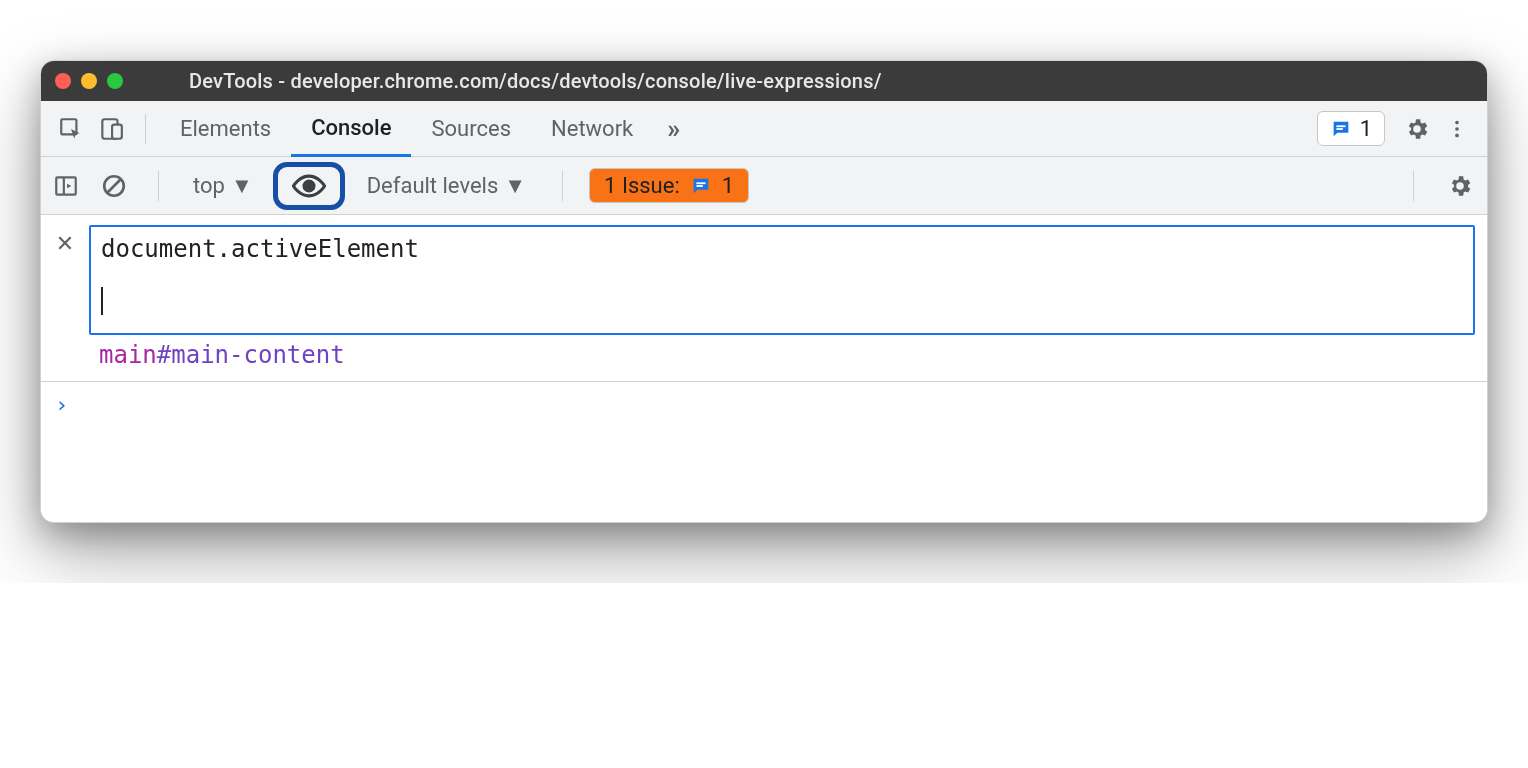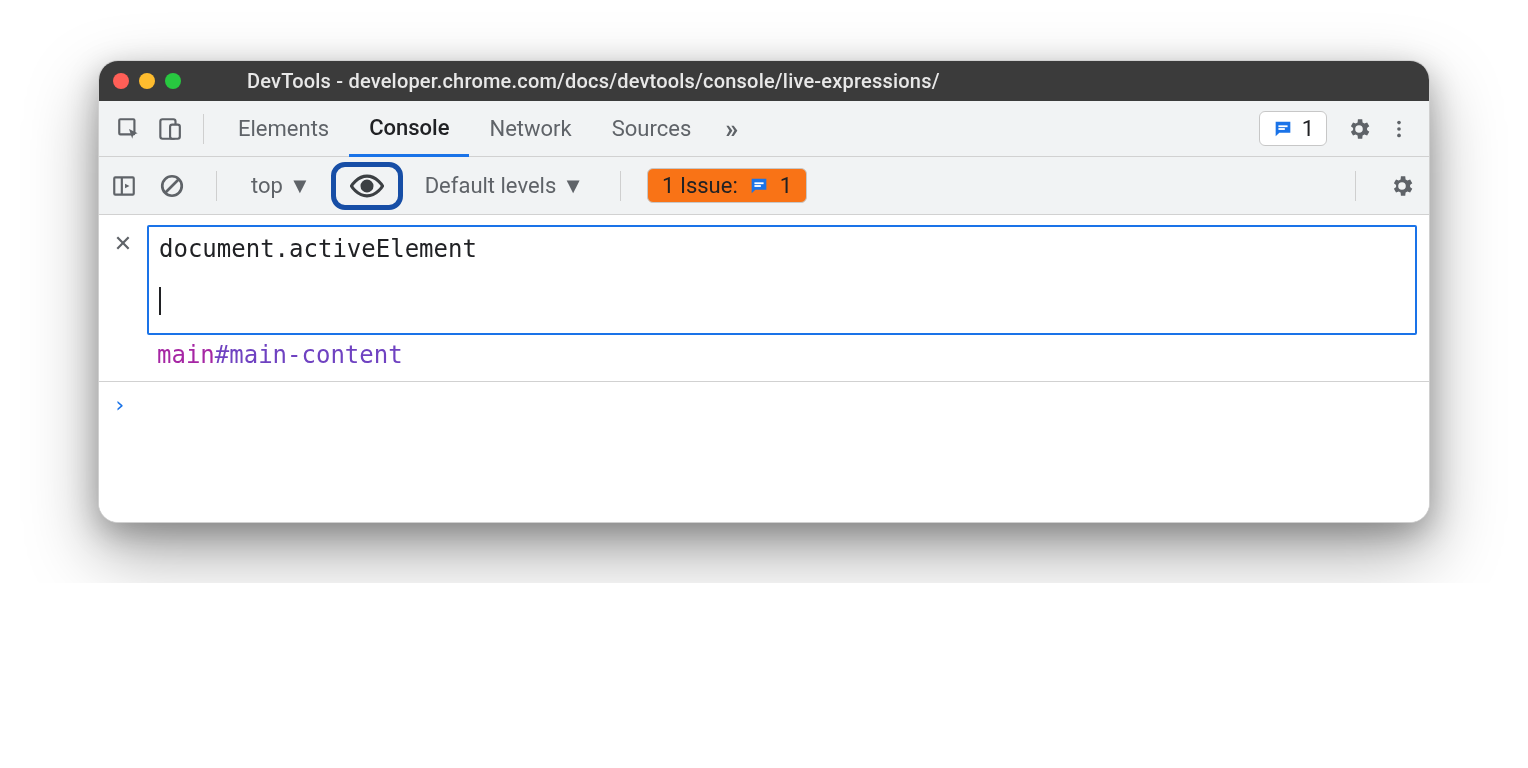--- a/index.html
+++ b/index.html
@@ -5,22 +5,22 @@
   * { box-sizing: border-box; margin: 0; padding: 0; }
   body {
     font-family: -apple-system, BlinkMacSystemFont, "Segoe UI", Roboto, sans-serif;
     background: #fff;
     display: flex;
     align-items: flex-start;
     justify-content: center;
     padding: 60px 40px;
   }
   .window {
-    width: 1332px;
-    border-radius: 20px;
+    width: 1448px;
+    border-radius: 14px;
     overflow: hidden;
     box-shadow: 0 30px 70px rgba(0,0,0,0.35), 0 10px 30px rgba(0,0,0,0.25);
     background: #fff;
     border: 1px solid #d0d0d0;
   }
   .titlebar {
     background: #3b3b3b;
     color: #e8e8e8;
     height: 40px;
     display: flex;
@@ -191,22 +191,22 @@
     </div>
     <div class="icon-btn">
       <svg width="26" height="26" viewBox="0 0 24 24" fill="none" stroke="currentColor" stroke-width="2">
         <rect x="4" y="3" width="14" height="18" rx="2"></rect>
         <rect x="13" y="8" width="9" height="13" rx="2" fill="#f1f3f4"></rect>
       </svg>
     </div>
     <div class="vdiv"></div>
     <div class="tab">Elements</div>
     <div class="tab active">Console</div>
+    <div class="tab">Sources</div>
     <div class="tab">Network</div>
-    <div class="tab">Sources</div>
     <div class="more-tabs">»</div>
     <div class="spacer"></div>
     <div class="badge-btn">
       <svg width="22" height="22" viewBox="0 0 24 24" fill="#1a73e8">
         <path d="M4 4h16v12H8l-4 4V4z"></path>
           <rect x="7" y="8" width="10" height="2" fill="#fff"></rect>
           <rect x="7" y="11" width="7" height="2" fill="#fff"></rect>
       </svg>
       <span class="count">1</span>
     </div>

